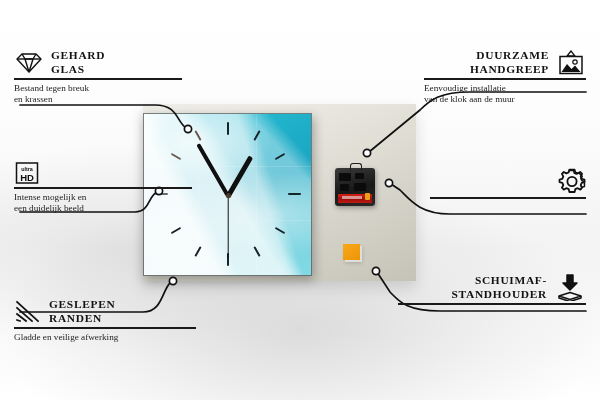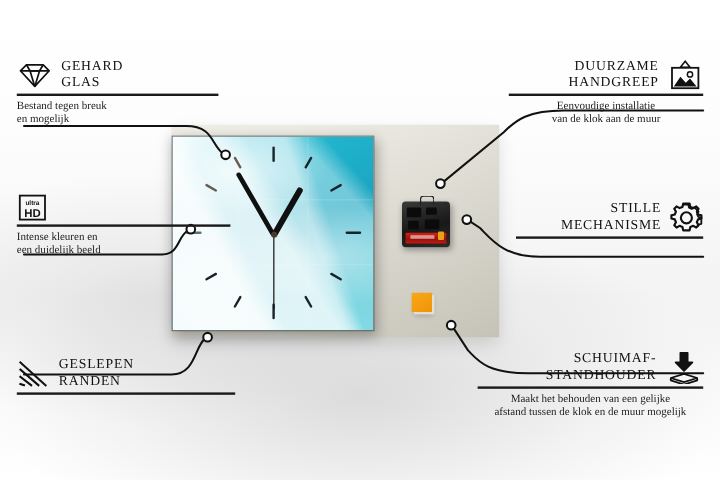--- a/index.html
+++ b/index.html
@@ -15,21 +15,21 @@
       radial-gradient(ellipse 420px 200px at 300px 330px, rgba(150,150,150,0.30) 0%, rgba(170,170,170,0.12) 45%, rgba(255,255,255,0) 72%),
       radial-gradient(ellipse 300px 150px at 120px 250px, rgba(160,160,160,0.18) 0%, rgba(255,255,255,0) 70%),
       linear-gradient(180deg,#ffffff 0%,#fdfdfd 28%,#f3f3f3 62%,#fbfbfb 88%,#ffffff 100%);
   }
 
   
   .feature{position:absolute;}
   .feat-head{display:flex;align-items:center;gap:7px;}
   .feat-title{
     font-family:"Liberation Serif", serif;
-    font-weight:normal;
+    font-weight:bold;
     font-size:11.4px;
     letter-spacing:0.7px;
     line-height:13.6px;
     color:#121212;
     text-transform:uppercase;
     white-space:pre-line;
   }
   .rule{height:1.6px;background:#1a1a1a;margin-top:2px;}
   .feat-desc{
     font-family:"Liberation Serif", serif;
@@ -37,31 +37,31 @@
     line-height:11.4px;
     color:#1d1d1d;
     margin-top:3px;
     white-space:pre-line;
   }
   .left .feat-head{justify-content:flex-start;}
   .left .feat-title{text-align:left;}
   .left .feat-desc{text-align:left;}
   .right .feat-head{justify-content:flex-end;}
   .right .feat-title{text-align:right;}
-  .right .feat-desc{text-align:center;}
+  .right .feat-desc{text-align:left;}
 
   .ico{flex:0 0 auto;display:block;}
 
   
   #f-gehard   {left:14px; top:49px;  width:168px;}
   #f-print    {left:14px; top:161px; width:178px;}
   #f-randen   {left:14px; top:298px; width:182px;}
   #f-handgreep{left:424px;top:49px;  width:162px;}
   #f-mechanisme{left:430px;top:168px;width:156px;}
-  #f-schuim   {left:398px;top:293px; width:188px;}
+  #f-schuim   {left:398px;top:274px; width:188px;}
 
   
   #photo{
     position:absolute;left:143px;top:104px;width:273px;height:177px;
     background:linear-gradient(100deg,#e9e7de 0%,#e6e4da 40%,#dedcd1 75%,#d6d4c8 100%);
     box-shadow:0 6px 14px rgba(0,0,0,0.13);
   }
   #photo-shade{
     position:absolute;inset:0;
     background:linear-gradient(180deg,rgba(255,255,255,0.25),rgba(120,118,105,0.18));
@@ -209,72 +209,71 @@
             <path d="M8,3 L11,8 L15,21"></path>
             <path d="M22,3 L19,8 L15,21"></path>
           <path d="M11,8 L19,8"></path>
         </g>
       </svg>
       <div class="feat-title">GEHARD
 GLAS</div>
     </div>
     <div class="rule" style="width:168px;"></div>
     <div class="feat-desc">Bestand tegen breuk
-en mogelijk</div>
+en krassen</div>
   </div>
 
   <div class="feature left" id="f-print">
     <div class="feat-head">
       <svg class="ico" width="26" height="24" viewBox="0 0 26 24">
         <rect x="2.5" y="2" width="21" height="20" fill="none" stroke="#111" stroke-width="1.5"></rect>
         <text x="13" y="10" font-family="Liberation Sans, sans-serif" font-size="5.4" font-weight="bold" text-anchor="middle" fill="#111">ultra</text>
         <text x="13" y="19.5" font-family="Liberation Sans, sans-serif" font-size="9.5" font-weight="bold" text-anchor="middle" fill="#111">HD</text>
       </svg>
     </div>
     <div class="rule" style="width:178px;"></div>
-    <div class="feat-desc">Intense kleuren en
+    <div class="feat-desc">Intense mogelijk en
 een duidelijk beeld</div>
   </div>
 
   <div class="feature left" id="f-randen">
     <div class="feat-head">
       <svg class="ico" width="28" height="24" viewBox="0 0 28 24">
         <g stroke="#111" stroke-width="1.7" stroke-linecap="square">
           <path d="M3,2 L24,21"></path>
             <path d="M3,8 L18,21"></path>
             <path d="M3,14 L12,21"></path>
             <path d="M3,20 L6,21"></path>
         </g>
       </svg>
       <div class="feat-title">GESLEPEN
 RANDEN</div>
     </div>
     <div class="rule" style="width:182px;"></div>
+    <div class="feat-desc">Gladde en veilige afwerking</div>
   </div>
 
   <div class="feature right" id="f-handgreep">
     <div class="feat-head">
       <div class="feat-title">DUURZAME
 HANDGREEP</div>
       <svg class="ico" width="30" height="26" viewBox="0 0 30 26">
         <path d="M15,1 L11,6 L19,6 Z" fill="none" stroke="#111" stroke-width="1.3"></path>
         <rect x="4" y="6.5" width="22" height="17" fill="none" stroke="#111" stroke-width="1.5"></rect>
         <circle cx="19" cy="12" r="2.2" fill="none" stroke="#111" stroke-width="1.2"></circle>
         <path d="M5.5,22 L11,14 L15.5,19 L19,15.5 L24.5,22 Z" fill="#111"></path>
       </svg>
     </div>
     <div class="rule" style="width:162px;"></div>
     <div class="feat-desc">Eenvoudige installatie
 van de klok aan de muur</div>
   </div>
 
   <div class="feature right" id="f-mechanisme">
     <div class="feat-head">
-      <div class="feat-title">STILLE
-MECHANISME</div>
       <svg class="ico" width="28" height="27" viewBox="0 0 28 27">
         <g fill="none" stroke="#111" stroke-width="1.8" stroke-linejoin="round">
           <path d="M11,2 h6 l0.8,3 2.6,1.2 2.7,-1.5 4.2,4.2 -1.5,2.7 1.2,2.6 3,0.8 v6 l-3,0.8 -1.2,2.6" transform="scale(0.84) translate(1.5,1)"></path>
           <circle cx="14" cy="13.5" r="4.6"></circle>
           <path d="M14,1.6 l2.6,0 0.7,2.8 2.4,1 2.5,-1.4 1.9,1.9 -1.4,2.5 1,2.4 2.8,0.7 0,2.6 -2.8,0.7 -1,2.4 1.4,2.5 -1.9,1.9 -2.5,-1.4 -2.4,1 -0.7,2.8 -2.6,0 -2.6,0 -0.7,-2.8 -2.4,-1 -2.5,1.4 -1.9,-1.9 1.4,-2.5 -1,-2.4 -2.8,-0.7 0,-2.6 2.8,-0.7 1,-2.4 -1.4,-2.5 1.9,-1.9 2.5,1.4 2.4,-1 0.7,-2.8 z"></path>
         </g>
       </svg>
     </div>
     <div class="rule" style="width:156px;"></div>
   </div>
@@ -285,17 +284,15 @@
 STANDHOUDER</div>
       <svg class="ico" width="32" height="27" viewBox="0 0 32 27">
         <g fill="none" stroke="#111" stroke-width="1.5" stroke-linejoin="round">
           <path d="M13,1 h6 v8 h4 l-7,7 -7,-7 h4 z" fill="#111" stroke="#111"></path>
           <path d="M16,18.5 L5,22 L16,25.5 L27,22 Z"></path>
           <path d="M5,22 v2 L16,27.5 L27,24 v-2"></path>
         </g>
       </svg>
     </div>
     <div class="rule" style="width:188px;"></div>
-    <div class="feat-desc">Maakt het behouden van een gelijke
-afstand tussen de klok en de muur mogelijk</div>
   </div>
 
 </div>
 
 </body></html>

